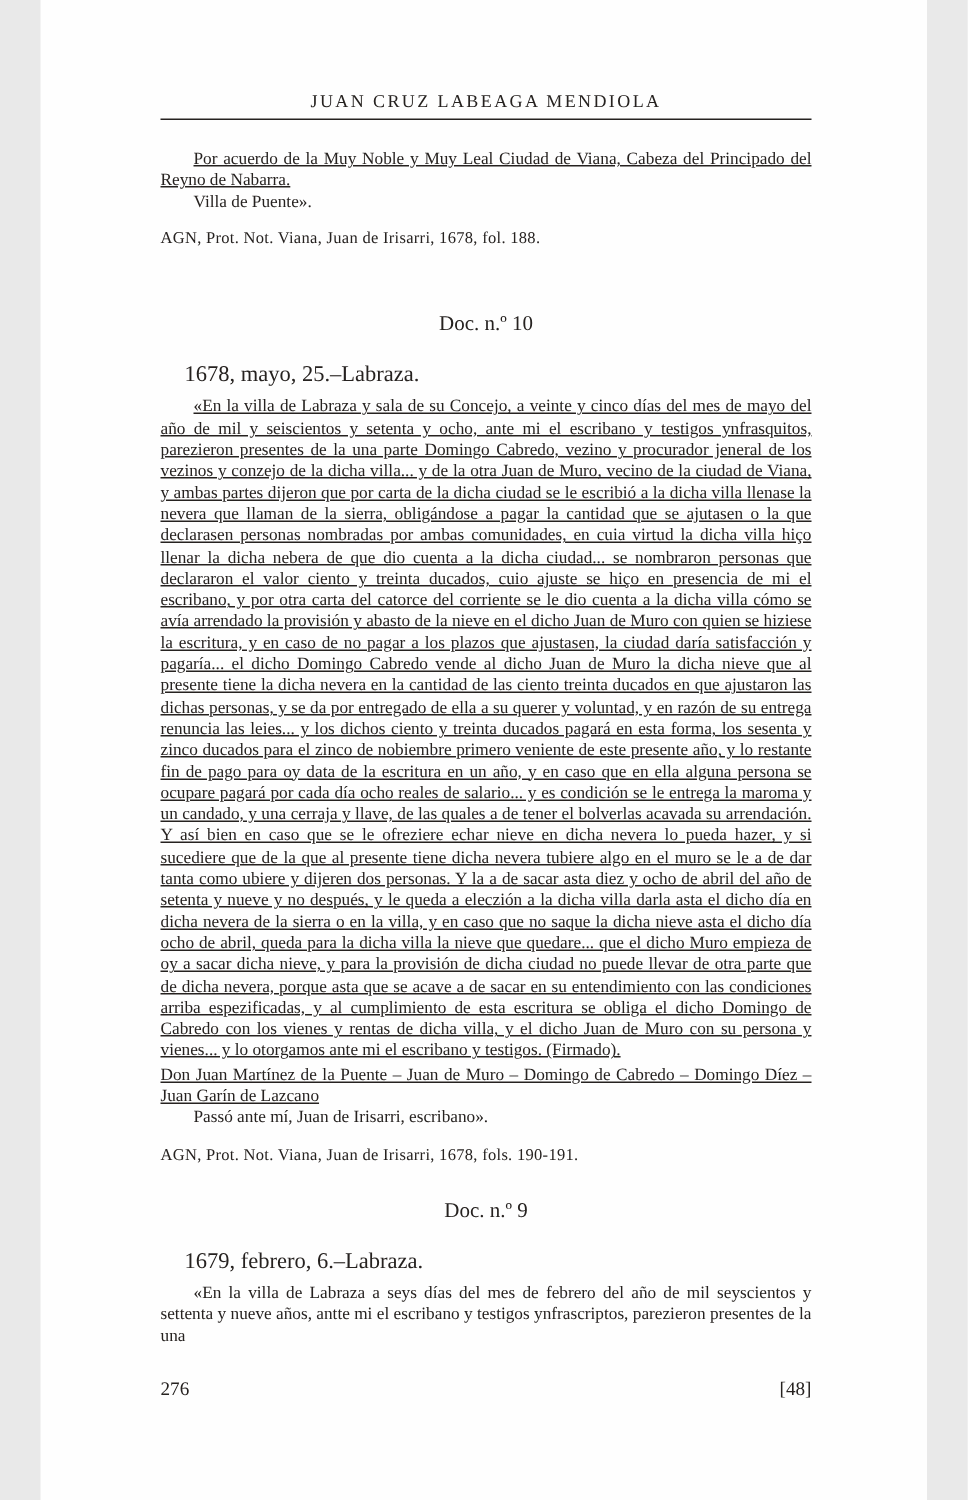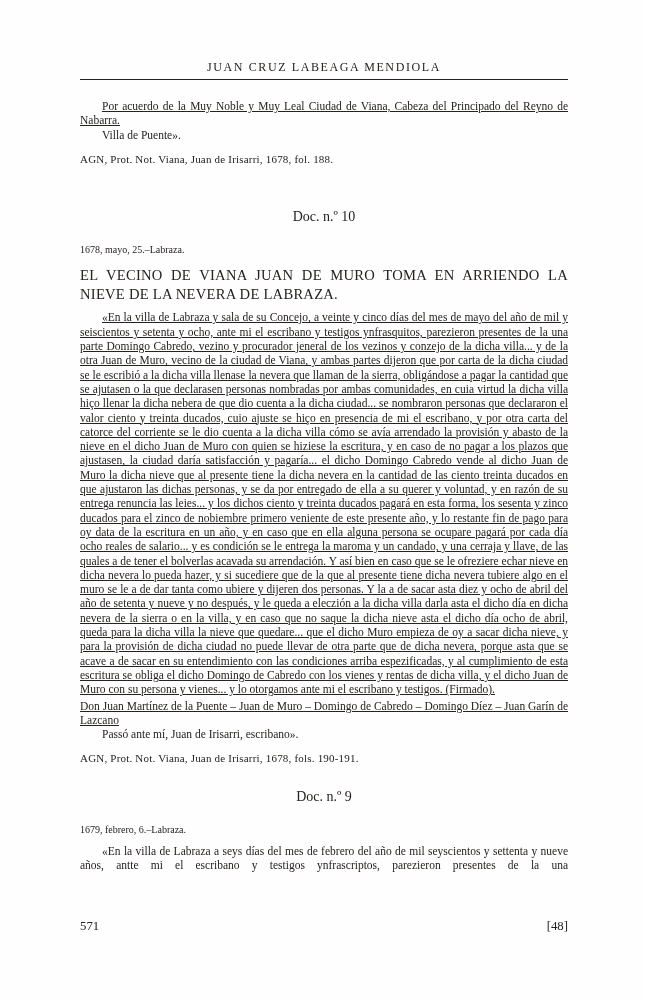--- a/index.html
+++ b/index.html
@@ -2,21 +2,21 @@
 <html lang="es" style="--ink: #262220; --paper: #fefefe;"><head>
 <meta charset="utf-8">
 <style>
   :root{
     --ink:#262220;
     --paper:#fefefe;
   }
   html,body{margin:0;padding:0;background:#e9e9e9;}
   .page{
     position:relative;
-    width:645px;height:1000px;
+    width:591px;height:1000px;
     margin:0 auto;
     background:var(--paper);
     box-sizing:border-box;
     padding:60px 77px 0 80px;
     color:var(--ink);
     font-family:"Liberation Serif","DejaVu Serif",serif;
     overflow:hidden;
   }
   .running-head{
     text-align:center;
@@ -38,21 +38,21 @@
   .citation{margin-top:10px;font-size:11px;letter-spacing:0.2px;}
   .doc-heading{
     margin:18px;
     text-align:center;
     font-size:14px;
     font-weight:normal;
     line-height:17px;
   }
   .doc-heading.first{margin-top:42px;}
   .doc-heading.second{margin-top:22px;}
-  .doc-date{margin-top:13px;font-size:10px;}
+  .doc-date{margin-top:13px;font-size:15px;margin-left:16px;}
   .doc-title{
     margin:9px 0 0 0;
     font-size:14.6px;
     font-weight:normal;
     line-height:18.5px;
     letter-spacing:0.25px;
     text-align:justify;
   }
   .doc-body{margin-top:7px;}
   .signatures{margin-top:2px;}
@@ -76,31 +76,30 @@
 
   <section class="intro">
     <p class="indent justified">Por acuerdo de la Muy Noble y Muy Leal Ciudad de Viana, Cabeza del Principado del Reyno de Nabarra.</p>
     <p class="indent">Villa de Puente».</p>
     <p class="citation">AGN, Prot. Not. Viana, Juan de Irisarri, 1678, fol. 188.</p>
   </section>
 
   <section>
     <h2 class="doc-heading first">Doc. n.º 10</h2>
     <p class="doc-date">1678, mayo, 25.–Labraza.</p>
-    <h3 class="doc-title">EL VECINO DE VIANA JUAN DE MURO TOMA EN ARRIENDO LA NIEVE DE LA NEVERA DE LABRAZA.</h3>
     <p class="doc-body indent justified">«En la villa de Labraza y sala de su Concejo, a veinte y cinco días del mes de mayo del año de mil y seiscientos y setenta y ocho, ante mi el escribano y testigos ynfrasquitos, parezieron presentes de la una parte Domingo Cabredo, vezino y procurador jeneral de los vezinos y conzejo de la dicha villa... y de la otra Juan de Muro, vecino de la ciudad de Viana, y ambas partes dijeron que por carta de la dicha ciudad se le escribió a la dicha villa llenase la nevera que llaman de la sierra, obligándose a pagar la cantidad que se ajutasen o la que declarasen personas nombradas por ambas comunidades, en cuia virtud la dicha villa hiço llenar la dicha nebera de que dio cuenta a la dicha ciudad... se nombraron personas que declararon el valor ciento y treinta ducados, cuio ajuste se hiço en presencia de mi el escribano, y por otra carta del catorce del corriente se le dio cuenta a la dicha villa cómo se avía arrendado la provisión y abasto de la nieve en el dicho Juan de Muro con quien se hiziese la escritura, y en caso de no pagar a los plazos que ajustasen, la ciudad daría satisfacción y pagaría... el dicho Domingo Cabredo vende al dicho Juan de Muro la dicha nieve que al presente tiene la dicha nevera en la cantidad de las ciento treinta ducados en que ajustaron las dichas personas, y se da por entregado de ella a su querer y voluntad, y en razón de su entrega renuncia las leies... y los dichos ciento y treinta ducados pagará en esta forma, los sesenta y zinco ducados para el zinco de nobiembre primero veniente de este presente año, y lo restante fin de pago para oy data de la escritura en un año, y en caso que en ella alguna persona se ocupare pagará por cada día ocho reales de salario... y es condición se le entrega la maroma y un candado, y una cerraja y llave, de las quales a de tener el bolverlas acavada su arrendación. Y así bien en caso que se le ofreziere echar nieve en dicha nevera lo pueda hazer, y si sucediere que de la que al presente tiene dicha nevera tubiere algo en el muro se le a de dar tanta como ubiere y dijeren dos personas. Y la a de sacar asta diez y ocho de abril del año de setenta y nueve y no después, y le queda a eleczión a la dicha villa darla asta el dicho día en dicha nevera de la sierra o en la villa, y en caso que no saque la dicha nieve asta el dicho día ocho de abril, queda para la dicha villa la nieve que quedare... que el dicho Muro empieza de oy a sacar dicha nieve, y para la provisión de dicha ciudad no puede llevar de otra parte que de dicha nevera, porque asta que se acave a de sacar en su entendimiento con las condiciones arriba espezificadas, y al cumplimiento de esta escritura se obliga el dicho Domingo de Cabredo con los vienes y rentas de dicha villa, y el dicho Juan de Muro con su persona y vienes... y lo otorgamos ante mi el escribano y testigos. (Firmado).</p>
     <p class="signatures justified">Don Juan Martínez de la Puente – Juan de Muro – Domingo de Cabredo – Domingo Díez – Juan Garín de Lazcano</p>
     <p class="indent">Passó ante mí, Juan de Irisarri, escribano».</p>
     <p class="citation">AGN, Prot. Not. Viana, Juan de Irisarri, 1678, fols. 190-191.</p>
   </section>
 
   <section>
     <h2 class="doc-heading second">Doc. n.º 9</h2>
     <p class="doc-date">1679, febrero, 6.–Labraza.</p>
     <p class="doc-body indent justify-last">«En la villa de Labraza a seys días del mes de febrero del año de mil seyscientos y settenta y nueve años, antte mi el escribano y testigos ynfrascriptos, parezieron presentes de la una</p>
   </section>
 
   <footer class="page-footer">
-    <span>571</span>
+    <span>276</span>
     <span>[48]</span>
   </footer>
 
 </div>
 
 </body></html>

